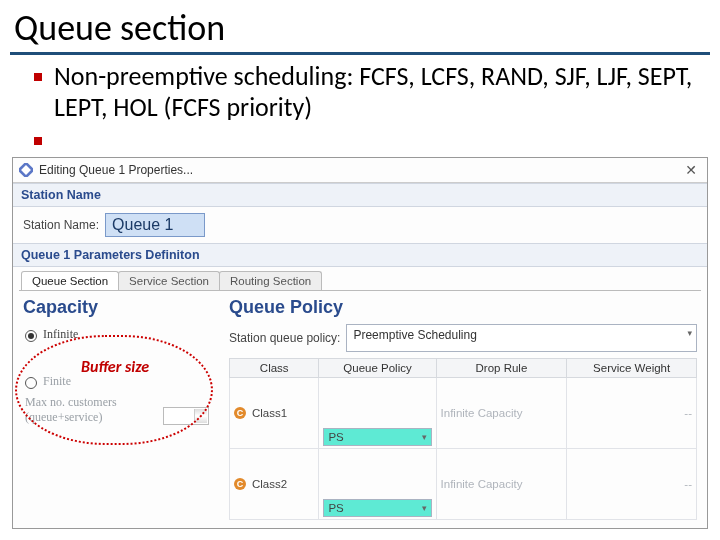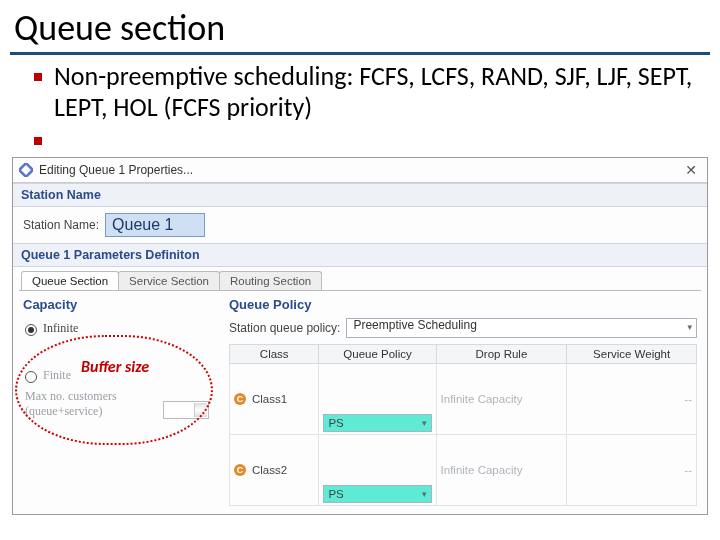--- a/index.html
+++ b/index.html
@@ -19,27 +19,27 @@
   .section-hdr { background: #eef2f8; color: #2a4b8d; font-weight: bold; font-size: 12.5px; padding: 4px 8px; border-top: 1px solid #d0d6e0; border-bottom: 1px solid #d0d6e0; }
   .row { display: flex; align-items: center; padding: 6px 10px; gap: 6px; }
   .label { font-size: 12px; color: #444; }
   .text-input { border: 1px solid #7a99c9; background: #cfe0f5; color: #1b3a66; font-size: 16px; padding: 2px 6px; width: 100px; }
   .tabs { display: flex; padding: 4px 8px 0 8px; font-size: 11.5px; }
   .tab { padding: 3px 10px; border: 1px solid #bbb; border-bottom: none; background: #eee; border-radius: 3px 3px 0 0; margin-right: -1px; color: #555; }
   .tab.active { background: #fff; color: #222; position: relative; z-index: 2; }
   .tab-body { border-top: 1px solid #bbb; margin: 0 6px; padding: 6px 4px 8px 4px; display: flex; gap: 16px; position: relative; }
   .col-left { width: 190px; }
   .col-right { flex: 1; }
-  .col-title { color: #2a4b8d; font-weight: bold; font-size: 13px; margin-bottom: 6px; }
+  .col-title { color: #2a4b8d; font-weight: bold; font-size: 18px; margin-bottom: 6px; }
   .radio-row { display: flex; align-items: flex-end; font-size: 12px; padding: 3px 2px; gap: 6px; color: #444; font-family: Liberation Serif, serif; }
   .radio { width: 12px; height: 12px; border: 1px solid #555; border-radius: 50%; display: inline-flex; align-items: center; justify-content: center; }
   .radio.checked::after { content: ""; width: 6px; height: 6px; background: #333; border-radius: 50%; }
   .faded { color: #9aa0a6; }
   .policy-row { display: flex; align-items: center; gap: 6px; font-size: 12px; margin-bottom: 6px; }
-  .select-wide { flex: 1; border: 1px solid #aab3c2; background: #fff; padding: 2px 18px 8px 6px; font-size: 12px; position: relative; color: #333; height: 20px; display: flex; align-items: center; }
+  .select-wide { flex: 1; border: 1px solid #aab3c2; background: #fff; padding: 2px 18px 8px 6px; font-size: 12px; position: relative; color: #333; height: 28px; display: flex; align-items: center; }
   .select-wide .chev, .mini-select .chev { position: absolute; right: 4px; top: 3px; font-size: 9px; color: #666; }
   table.data { width: 100%; border-collapse: collapse; font-size: 11.5px; }
   table.data th { background: #f4f5f7; border: 1px solid #d6d9de; padding: 3px 6px; text-align: center; color: #333; font-weight: normal; }
   table.data td { border: 1px solid #e1e3e8; padding: 2px 4px; height: 22px; vertical-align: middle; }
   .class-cell { display: flex; align-items: center; gap: 6px; }
   .c-icon { width: 12px; height: 12px; border-radius: 50%; background: #e28a2b; color: #fff; font-size: 9px; display: inline-flex; align-items: center; justify-content: center; font-weight: bold; }
   .mini-select { border: 1px solid #aab3c2; padding: 1px 16px 1px 4px; font-size: 11.5px; position: relative; background: #5eead4; height: 18px; display: flex; align-items: center; margin-top: 48px; }
   .td-faded { color: #b0b5bc; }
   .spinner { border: 1px solid #bbb; width: 46px; height: 18px; display: inline-flex; align-items: center; justify-content: flex-end; padding-right: 2px; font-size: 10px; color: #888; position: relative; background: #fff; }
   .spinner::after { content: ""; position: absolute; right: 1px; top: 1px; bottom: 1px; width: 12px; background: linear-gradient(#ddd,#fff 49%,#fff 51%,#ddd); border-left: 1px solid #ccc; }

